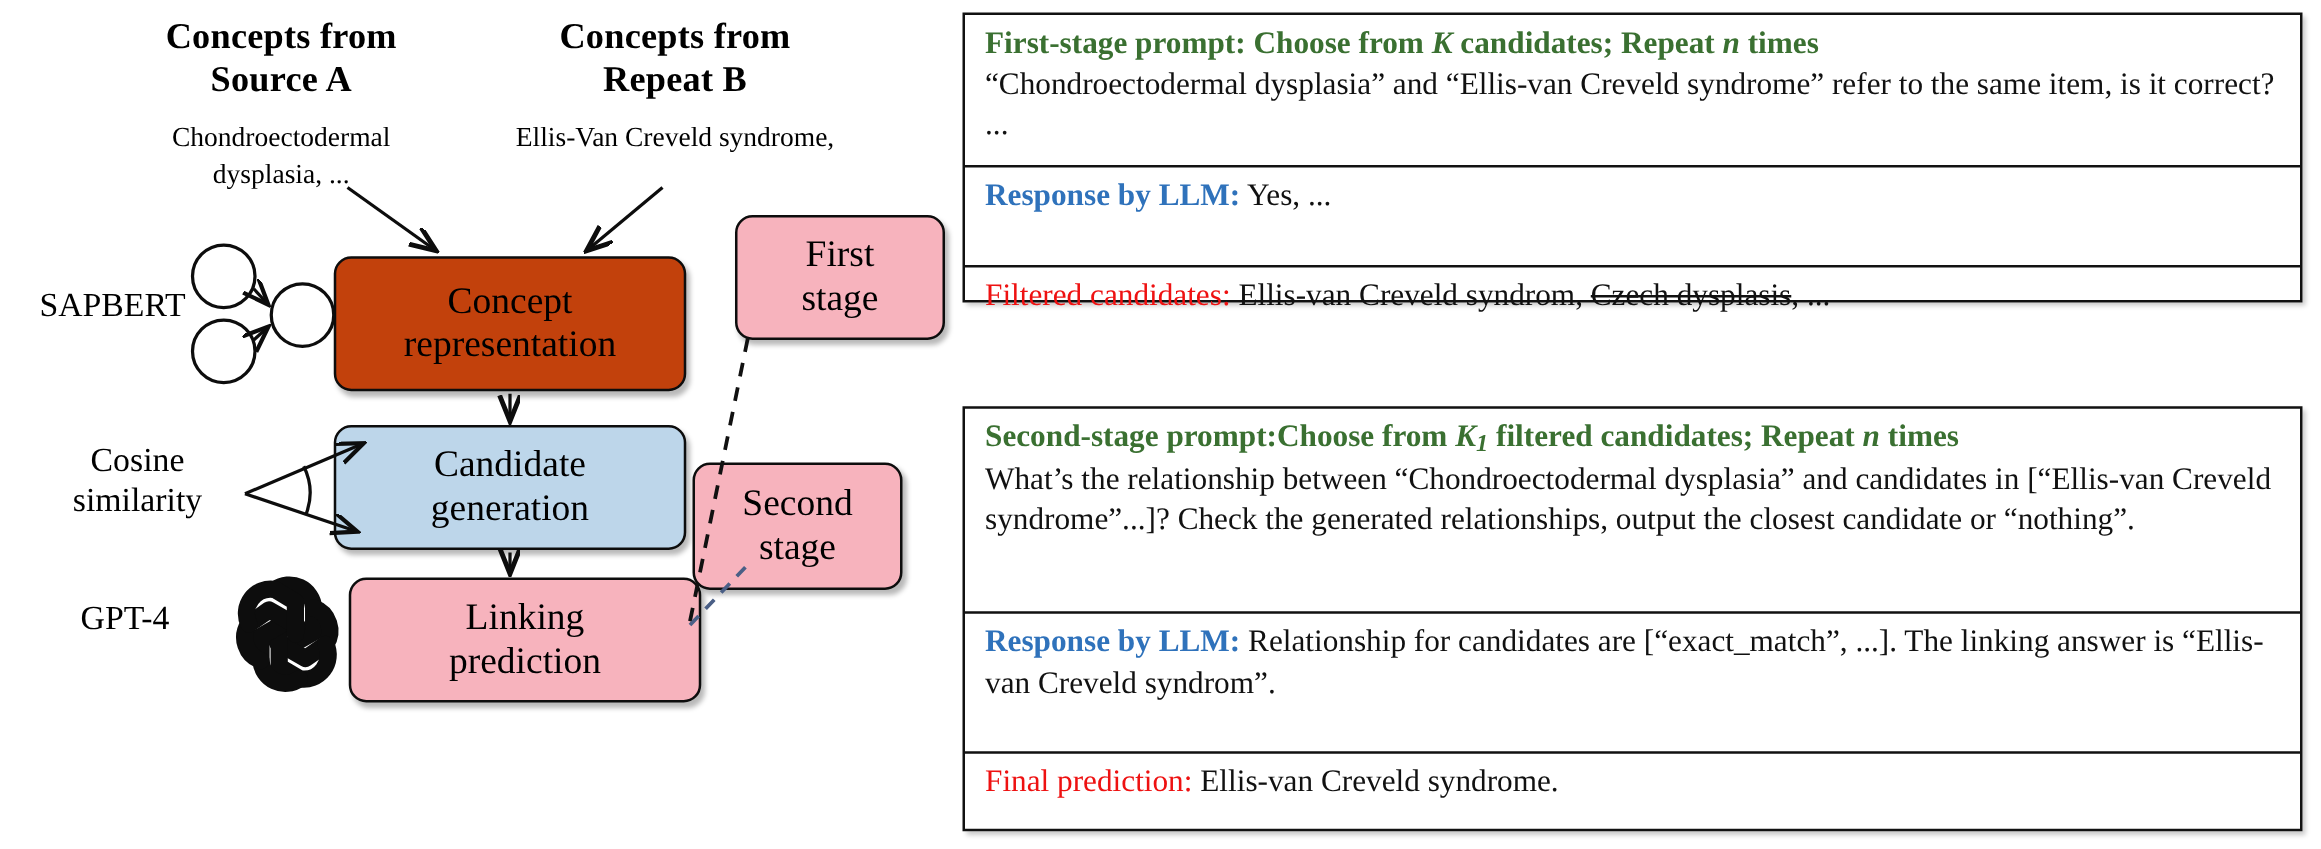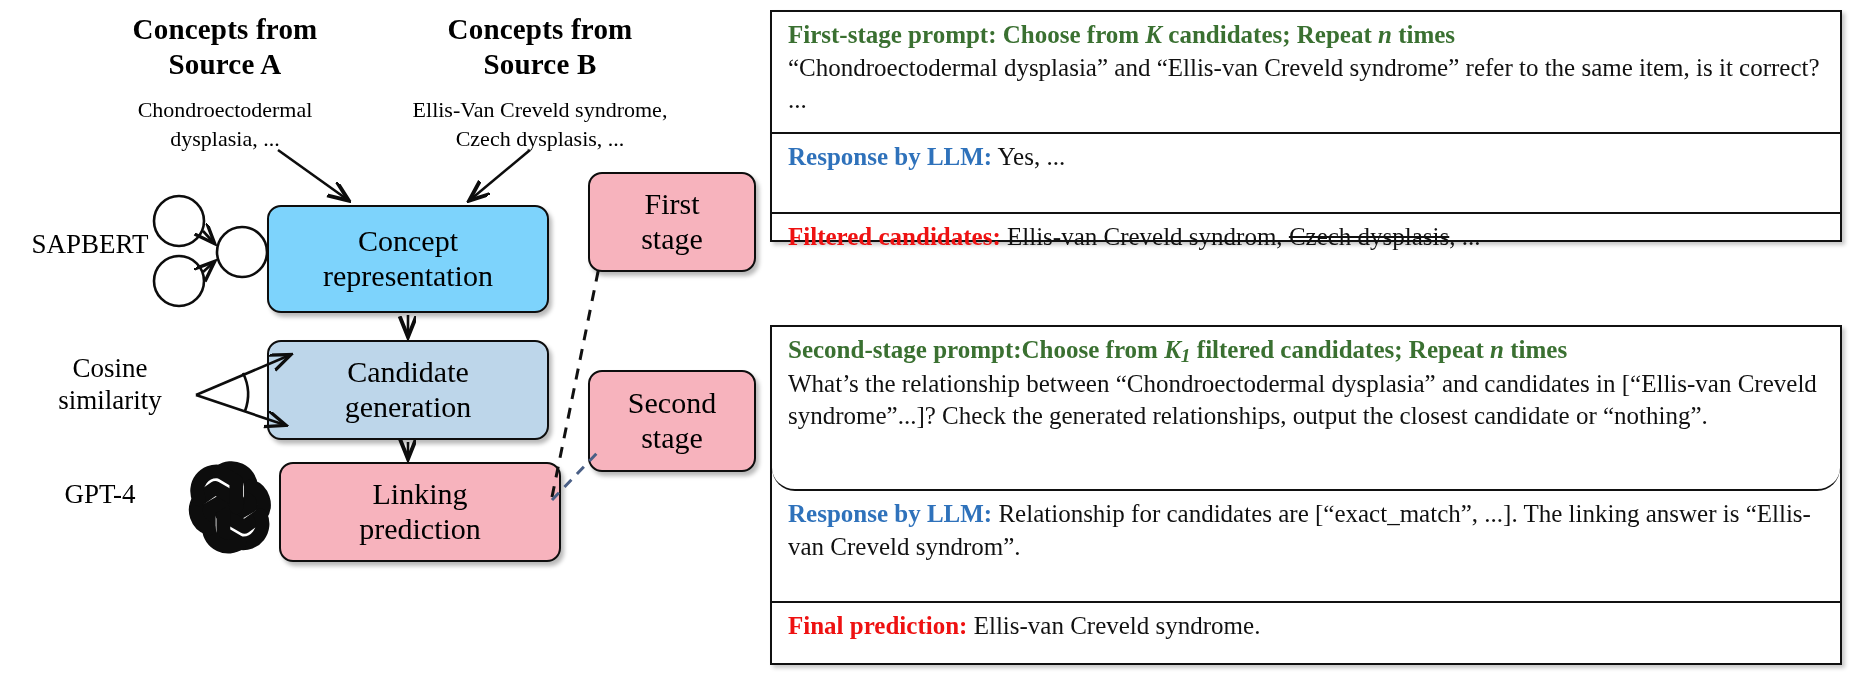--- a/index.html
+++ b/index.html
@@ -19,21 +19,21 @@
   }
 
   .fbox{
     position:absolute;border:2.5px solid #0d0d0d;border-radius:14px;
     display:flex;align-items:center;justify-content:center;text-align:center;
     font-size:30px;line-height:1.16;
     box-shadow:3px 4px 4px rgba(0,0,0,.28);
     box-sizing:border-box;
   }
   .fbox .inner{padding:0 6px;}
-  .green{background:#7dd3fc;}
+  .green{background:#c2410c;}
   .blue {background:#bdd6ea;}
   .pink {background:#f7b3bd;}
 
   .sidelabel{
     position:absolute;text-align:center;font-size:27px;line-height:1.2;
   }
 
   svg.overlay{
     position:absolute;left:0;top:0;width:1857px;height:679px;
     pointer-events:none;
@@ -44,45 +44,44 @@
     position:absolute;border:2.5px solid #111;background:#fff;
     box-shadow:3px 3px 4px rgba(0,0,0,.22);box-sizing:border-box;
   }
   .prow{
     border-bottom:2.5px solid #111;padding:7px 14px 9px 16px;
     font-size:25px;line-height:1.30;
   }
   .prow:last-child{border-bottom:none;}
   .hd-green{color:#3a7031;font-weight:bold;}
   .hd-blue {color:#2f72bb;font-weight:bold;}
-  .hd-red  {color:#ee1111;font-weight:bold;}
+  .hd-red  {color:#ee1111;font-weight:normal;}
   .it{font-style:italic;}
   .sub{font-style:italic;font-size:.78em;vertical-align:-.18em;}
   .strike{text-decoration:line-through;}
   .txt{color:#111;}
 </style>
 </head>
 <body>
 
 <div class="col-head" style="left:60px;top:12px;width:330px;">
   <div>Concepts from</div>
   <div>Source A</div>
 </div>
 <div class="col-sub" style="left:75px;top:96px;width:300px;">
   <div>Chondroectodermal</div>
   <div>dysplasia, ...</div>
 </div>
 
 <div class="col-head" style="left:375px;top:12px;width:330px;">
   <div>Concepts from</div>
-  <div>Source B</div>
+  <div>Repeat B</div>
 </div>
 <div class="col-sub" style="left:370px;top:96px;width:340px;">
   <div>Ellis-Van Creveld syndrome,</div>
-  <div>Czech dysplasis, ...</div>
 </div>
 
 <div class="sidelabel" style="left:10px;top:228px;width:160px;">
   <div>SAPBERT</div>
 </div>
 <div class="sidelabel" style="left:20px;top:352px;width:180px;">
   <div>Cosine</div>
   <div>similarity</div>
 </div>
 <div class="sidelabel" style="left:30px;top:478px;width:140px;">
@@ -110,21 +109,21 @@
   </div>
 </div>
 
 <div class="fbox pink" style="left:588px;top:172px;width:168px;height:100px;">
   <div class="inner">
     <div>First</div>
     <div>stage</div>
   </div>
 </div>
 
-<div class="fbox pink" style="left:588px;top:370px;width:168px;height:102px;">
+<div class="fbox pink" style="left:554px;top:370px;width:168px;height:102px;">
   <div class="inner">
     <div>Second</div>
     <div>stage</div>
   </div>
 </div>
 
 <svg class="overlay" viewBox="0 0 1857 679">
   <defs>
     <marker id="ah" markerWidth="9" markerHeight="9" refX="7.6" refY="3.2" orient="auto" markerUnits="strokeWidth">
       <path d="M0,0 L8,3.2 L0,6.4" fill="none" stroke="#0d0d0d" stroke-width="1.3"></path>
@@ -195,21 +194,21 @@
     <span class="hd-blue">Response by LLM:</span><span class="txt"> Yes, ...</span>
   </div>
 
   <div class="prow" style="height:60px;">
     <span class="hd-red">Filtered candidates:</span><span class="txt"> Ellis-van Creveld syndrom, </span><span class="txt strike">Czech dysplasis</span><span class="txt">, ...</span>
   </div>
 </div>
 
 <div class="panel" style="left:770px;top:325px;width:1072px;height:340px;">
 
-  <div class="prow" style="height:146px;border-radius:23px;">
+  <div class="prow" style="height:146px;">
     <span class="hd-green">Second-stage prompt:Choose from </span><span class="hd-green it">K</span><span class="hd-green sub">1</span><span class="hd-green"> filtered candidates; Repeat </span><span class="hd-green it">n</span><span class="hd-green"> times</span>
     <div class="txt">What’s the relationship between “Chondroectodermal dysplasia” and candidates in [“Ellis-van Creveld syndrome”...]? Check the generated relationships, output the closest candidate or “nothing”.</div>
   </div>
 
   <div class="prow" style="height:94px;">
     <span class="hd-blue">Response by LLM:</span><span class="txt"> Relationship for candidates are [“exact_match”, ...]. The linking answer is “Ellis-van Creveld syndrom”.</span>
   </div>
 
   <div class="prow" style="height:66px;">
     <span class="hd-red">Final prediction:</span><span class="txt"> Ellis-van Creveld syndrome.</span>

